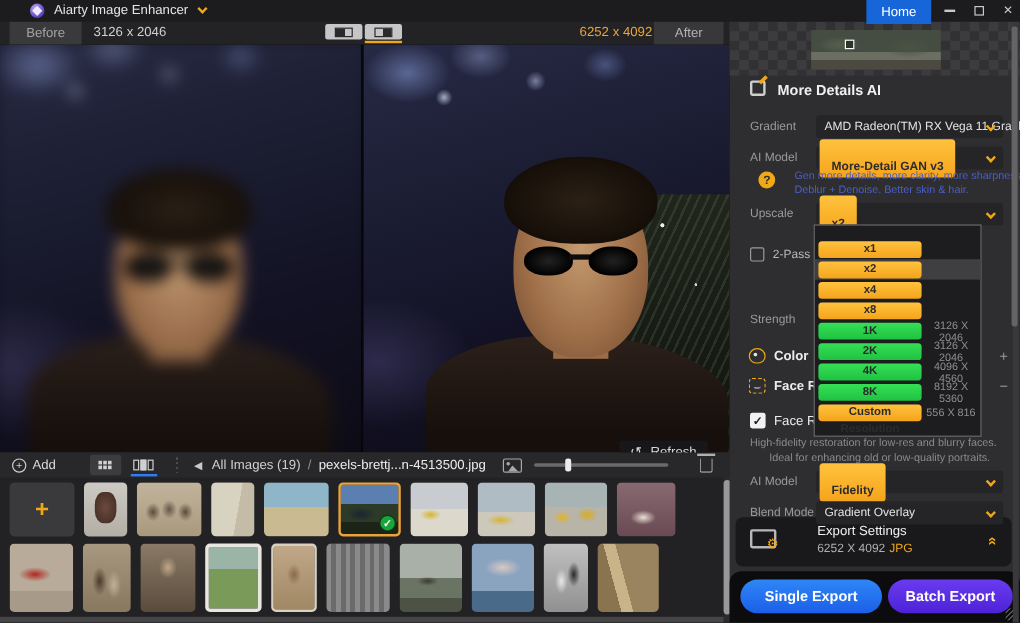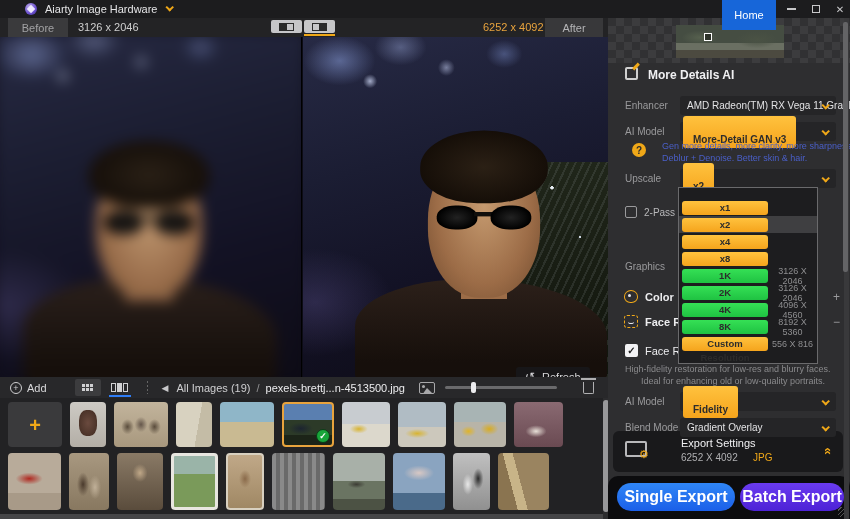--- a/index.html
+++ b/index.html
@@ -13,21 +13,21 @@
               display:flex; align-items:center; }
   .applogo { width:12px; height:12px; margin-left:25px; border-radius:50%;
              background:radial-gradient(circle at 35% 30%, #b9a6e8, #6a4fd0 60%, #3a2a80);
              position:relative; }
   .applogo i { position:absolute; left:3px; top:3px; width:6px; height:6px; background:#efeaff;
                transform:rotate(45deg); }
   .apptitle { color:#e4e4e6; font-size:11px; margin-left:8px; }
   .chev { display:inline-block; width:6px; height:6px; border-right:2px solid #f0a818;
           border-bottom:2px solid #f0a818; transform:rotate(45deg) translateY(-1px); }
   .title-chev { margin-left:8px; margin-top:-3px; }
-  .home-btn { position:absolute; left:722px; top:0; width:54px; height:30px; background:#1766d9;
+  .home-btn { position:absolute; left:722px; top:0; width:54px; height:20px; background:#1766d9;
               color:#fff; font-size:11px; display:flex; align-items:center; justify-content:center; }
   .winctl { position:absolute; top:0; height:18px; width:22px; display:flex; align-items:center;
             justify-content:center; color:#c8c8ca; font-size:10px; }
   .minic { width:9px; height:2px; background:#c8c8ca; }
   .maxic { width:8px; height:8px; border:1px solid #c8c8ca; }
 
   
   .comparebar { left:0; top:18px; width:608px; height:19px; background:#232325; z-index:5; }
   .tab { position:absolute; top:0; height:19px; display:flex; align-items:center; justify-content:center;
          font-size:11px; color:#a2a2a4; background:#3a3a3c; }
@@ -147,26 +147,26 @@
   .dd-res { flex:1; text-align:center; color:#8e8e90; font-size:9px; }
 
   
   .export-card { position:absolute; left:5px; top:413px; width:230px; height:41px; background:#19191b;
                  border-radius:6px; }
   .exp-icon { position:absolute; left:12px; top:10px; width:22px; height:16px; border:2px solid #b8b8ba;
               border-radius:2px; }
   .exp-gear { position:absolute; left:26px; top:18px; color:#f0a818; font-size:11px; line-height:11px; }
   .exp-title { position:absolute; left:68px; top:6px; color:#f0f0f2; font-size:11px; }
   .exp-size { position:absolute; left:68px; top:21px; color:#b0b0b2; font-size:10px; }
-  .exp-fmt { position:absolute; left:140px; top:21px; color:#f0a818; font-size:10px; }
+  .exp-fmt { position:absolute; left:128px; top:21px; color:#f0a818; font-size:10px; }
   .exp-collapse { position:absolute; right:12px; top:12px; color:#f0a818; font-size:13px; font-weight:bold;
                   transform:rotate(90deg); letter-spacing:-1px; }
   .export-btns { position:absolute; left:0; top:458px; width:242px; height:43px; background:#0c0c0e;
                  border-radius:10px 10px 0 0; }
-  .btn-export { position:absolute; top:7px; height:28px; border-radius:14px; color:#fff; font-size:16px;
+  .btn-export { position:absolute; top:7px; height:28px; border-radius:14px; color:#fff; font-size:12px;
                 font-weight:bold; display:flex; align-items:center; justify-content:center; }
   .btn-single { left:9px; width:118px; background:linear-gradient(180deg,#2f86f6,#1b5fe8); }
   .btn-batch { left:132px; width:104px; background:linear-gradient(180deg,#6a3bf0,#4d22d6); }
   .resize-grip { position:absolute; right:2px; bottom:2px; width:10px; height:10px;
     background:repeating-linear-gradient(135deg, transparent 0 2px, #555 2px 3px); }
   .rp-scrollbar { position:absolute; right:1px; top:0; width:5px; height:501px; background:#39393b; }
   .rp-scrollthumb { position:absolute; right:1px; top:4px; width:5px; height:250px; background:#646466;
                     border-radius:2px; }
 
   
@@ -282,21 +282,21 @@
 </style>
 </head>
 <body>
 
 <div class="app">
 
   <div class="abs titlebar">
     <span class="applogo">
         <i></i>
       </span>
-    <span class="apptitle">Aiarty Image Hardware</span>
+    <span class="apptitle">Aiarty Image Enhancer</span>
     <span class="chev title-chev"></span>
     <div class="home-btn">Home</div>
     <div class="winctl" style="left:780px;">
         <span class="minic"></span>
       </div>
     <div class="winctl" style="left:805px;">
         <span class="maxic"></span>
       </div>
     <div class="winctl" style="left:829px;">✕</div>
   </div>
@@ -360,21 +360,21 @@
   <div class="abs rpanel">
     <div class="navigator">
       <div class="nav-photo">
         <div class="nav-crop"></div>
       </div>
     </div>
 
     <span class="md-icon"></span>
     <div class="section-title" style="left:40px; top:50px;">More Details AI</div>
 
-    <div class="rp-label" style="left:17px; top:82px;">Enhancer</div>
+    <div class="rp-label" style="left:17px; top:82px;">Gradient</div>
     <div class="rp-select" style="top:78px;">
       <span class="sel-text">AMD Radeon(TM) RX Vega 11 Graphics</span>
       <span class="chev"></span>
     </div>
 
     <div class="rp-label" style="left:17px; top:108px;">AI Model</div>
     <div class="rp-select" style="top:104px;">
       <span class="pill sel-pill">More-Detail GAN  v3</span>
       <span class="chev"></span>
     </div>
@@ -385,21 +385,21 @@
     <div class="rp-label" style="left:17px; top:155px;">Upscale</div>
     <div class="rp-select" style="top:151px;">
       <span class="pill sel-pill">x2</span>
       <span class="chev"></span>
     </div>
 
     <div class="checkrow" style="left:17px; top:188px;">
       <span class="cb-empty"></span>
       <span class="cb-label">2-Pass pro</span>
     </div>
-    <div class="rp-label" style="left:17px; top:243px;">Graphics</div>
+    <div class="rp-label" style="left:17px; top:243px;">Strength</div>
 
     <div class="checkrow" style="left:16px; top:272px;">
       <span class="palette-icon"></span>
       <span class="bold-row-label">Color</span>
     </div>
     <div class="plusminus" style="right:10px; top:272px;">+</div>
 
     <div class="checkrow" style="left:16px; top:297px;">
       <span class="facerec-icon"></span>
       <span class="bold-row-label">Face Res</span>

